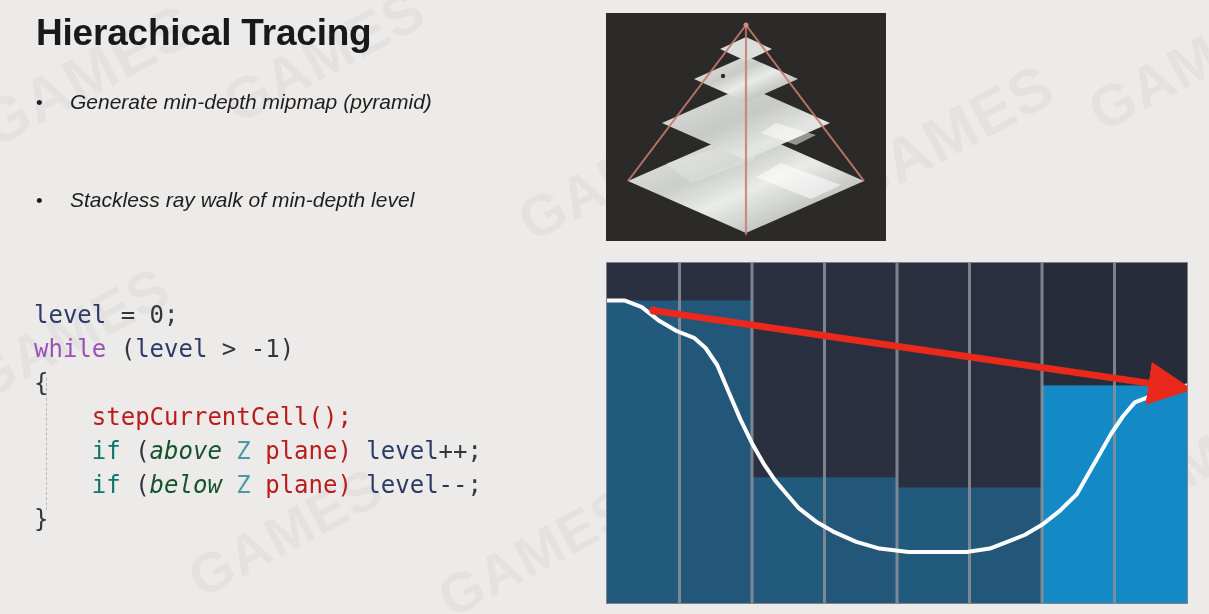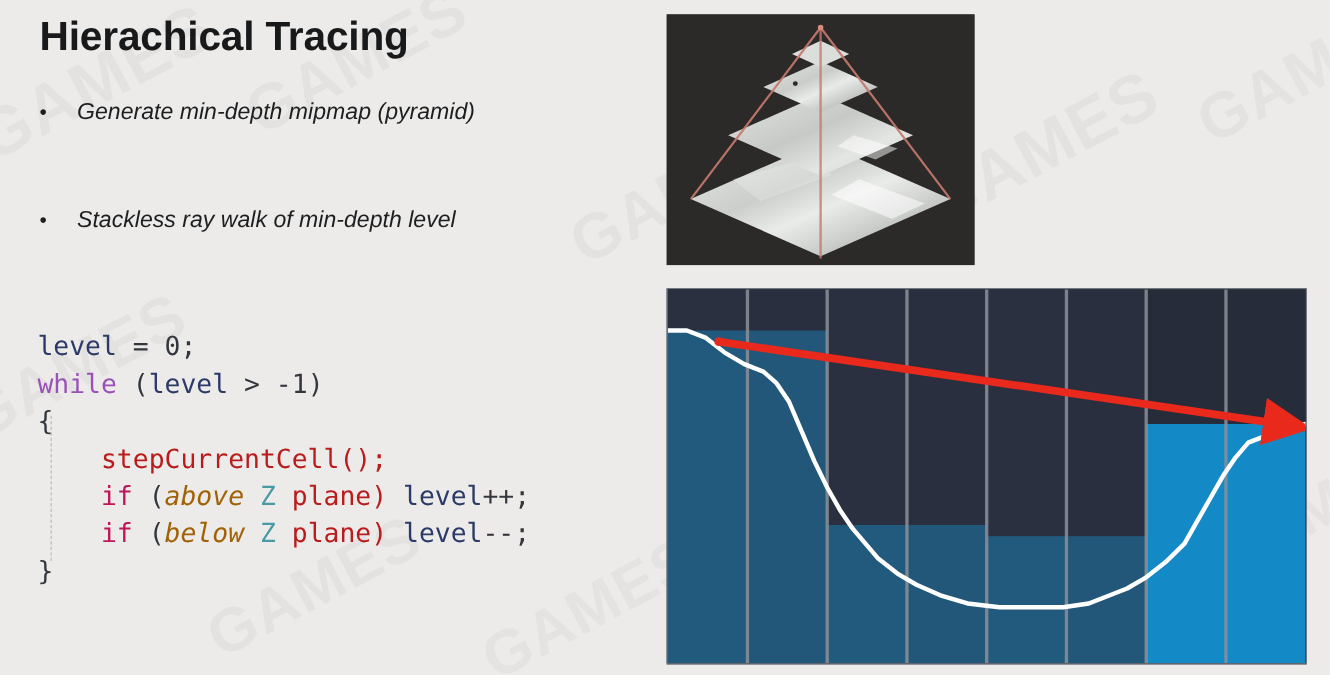--- a/index.html
+++ b/index.html
@@ -80,22 +80,22 @@
     top: 298px;
     font-family: "DejaVu Sans Mono", monospace;
     font-size: 24px;
     line-height: 34px;
     white-space: pre;
     color: #2e3team;
   }
   #code .line { position: relative; height: 34px; }
   .tk-ident   { color: #2b3a67; }
   .tk-kw      { color: #9a52b8; margin-top: 28px; }
-  .tk-kw2     { color: #be185d; }
-  .tk-italic  { color: #a16207; font-style: italic; }
+  .tk-kw2     { color: #0f766e; }
+  .tk-italic  { color: #14532d; font-style: italic; }
   .tk-type    { color: #4a9aa5; }
   .tk-plain   { color: #b91c1c; }
   .tk-num     { color: #33373d; }
   .tk-punct   { color: #33373d; }
 
   
   #indent-guide {
     position: absolute;
     left: 46px;
     top: 378px;

